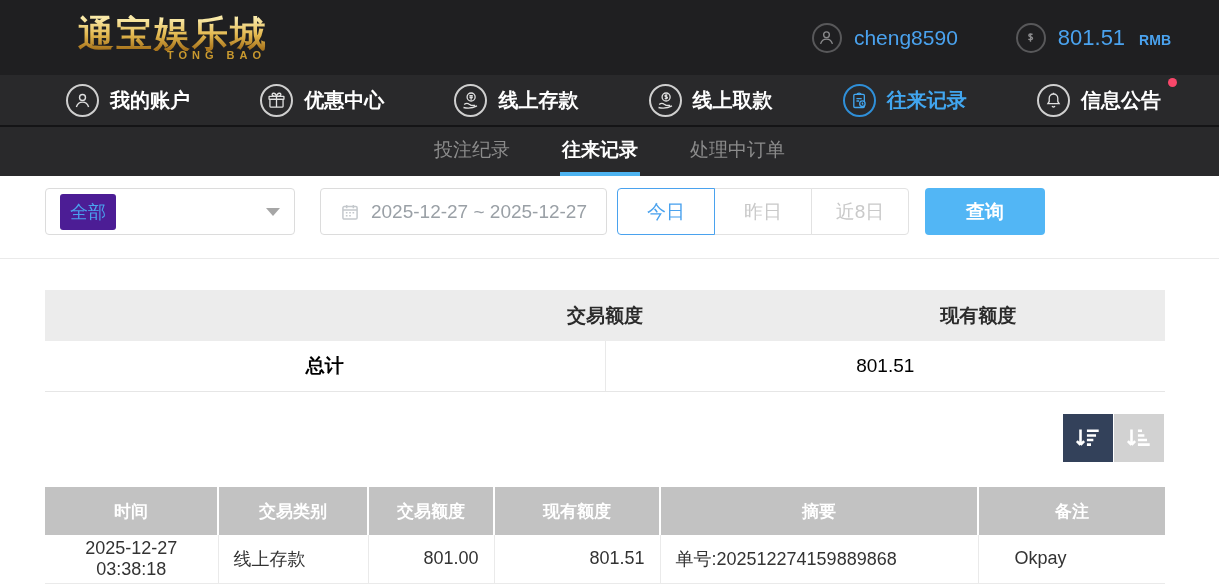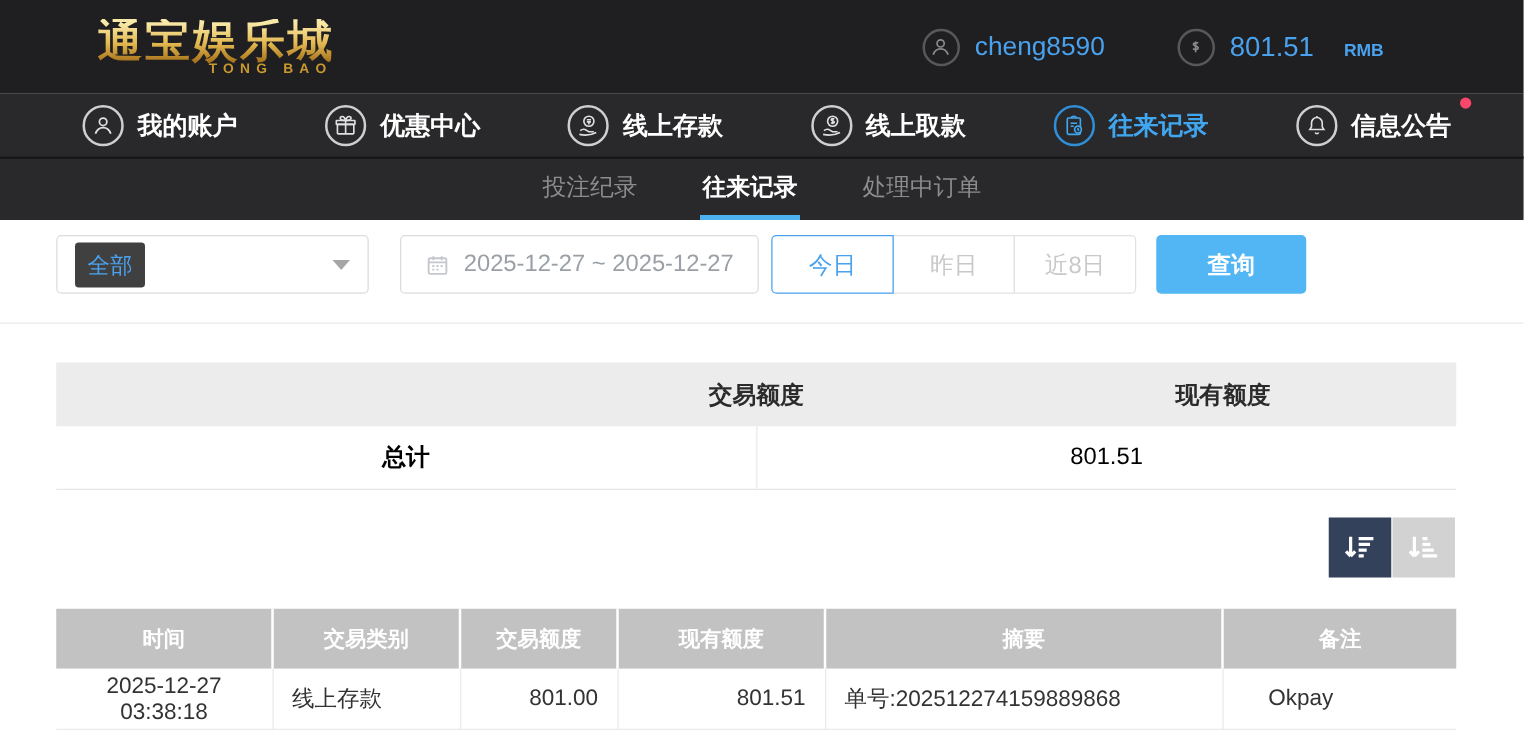--- a/index.html
+++ b/index.html
@@ -15,29 +15,29 @@
   .chip-inner { width:36px; height:36px; border-radius:50%; border:2px solid #f6eedd;
     background:radial-gradient(circle at 35% 30%,#eccf7c,#c2973a); color:#fff;
     font-weight:bold; font-size:14px; display:flex; align-items:center; justify-content:center; }
   .logo-text { margin-left:14px; position:relative; }
   .logo-title { font-family:"DejaVu Serif","Liberation Serif",serif; font-weight:bold;
     font-size:36px; letter-spacing:2px; line-height:1;
     background:linear-gradient(180deg,#f9e9a8 10%,#e3b84f 55%,#a8741d 95%);
     -webkit-background-clip:text; background-clip:text; color:transparent; }
   .logo-sub { text-align:right; color:#c9992f; font-size:11px; font-weight:bold;
     letter-spacing:5px; margin-top:-2px; padding-right:2px; }
-  .hdr-right { margin-left:auto; display:flex; align-items:center; gap:58px; padding-right:112px; }
+  .hdr-right { margin-left:auto; display:flex; align-items:center; gap:58px; padding-right:48px; }
   .hdr-block { display:flex; align-items:center; gap:12px; cursor:pointer; }
   .hdr-icon { width:30px; height:30px; border:2px solid #58585a; border-radius:50%;
     color:#8b8b8d; display:flex; align-items:center; justify-content:center; flex:0 0 auto; }
   .hdr-icon svg { width:19px; height:19px; }
   .blue { color:#4aa2ee; }
   .username { font-size:21px; }
   .balance { font-size:22px; }
-  .currency { font-size:14px; font-weight:bold; margin-left:12px; position:relative; top:2px; }
+  .currency { font-size:14px; font-weight:bold; margin-left:2px; position:relative; top:2px; }
 
   
   .nav { height:50px; background:#29292b; display:flex; align-items:center;
     justify-content:space-between; padding:0 58px 0 66px; }
   .nav-item { display:flex; align-items:center; gap:11px; color:#fff;
     font-size:20px; font-weight:bold; cursor:pointer; position:relative; }
   .nav-icon { width:33px; height:33px; border:2px solid #cfcfcf; border-radius:50%;
     color:#e0e0e0; display:flex; align-items:center; justify-content:center; flex:0 0 auto; }
   .nav-icon svg { width:21px; height:21px; }
   .nav-item.active { color:#41a6f0; }
@@ -49,21 +49,21 @@
   .tabbar { height:51px; background:#29292b; border-top:2px solid #141416;
     display:flex; justify-content:center; gap:48px; }
   .tab { display:flex; align-items:center; height:100%; font-size:19px; color:#8c8c8c;
     border-bottom:4px solid transparent; cursor:pointer; padding:0 2px; }
   .tab.active { color:#fff; font-weight:bold; border-bottom-color:#4db3f0; }
 
   
   .filters { margin:12px 45px 0; display:flex; align-items:center; }
   .select-box { width:250px; height:47px; border:1px solid #dcdcdc; border-radius:4px;
     display:flex; align-items:center; padding:0 14px; cursor:pointer; background:#fff; }
-  .select-chip { background:#404040; color:#4aa2ee; font-size:18px;
+  .select-chip { background:#4c1d95; color:#4aa2ee; font-size:18px;
     padding:6px 10px; border-radius:3px; }
   .caret { margin-left:auto; width:0; height:0; border-left:7px solid transparent;
     border-right:7px solid transparent; border-top:8px solid #a6a6a6; }
   .date-box { width:287px; height:47px; margin-left:25px; border:1px solid #dcdcdc;
     border-radius:4px; display:flex; align-items:center; justify-content:center;
     gap:11px; color:#9aa0a6; font-size:19px; cursor:pointer; background:#fff; }
   .date-box svg { width:20px; height:20px; color:#c4c8cc; }
   .quick-group { display:flex; margin-left:10px; }
   .quick-btn { width:98px; height:47px; border:1px solid #e2e2e2; background:#fff;
     display:flex; align-items:center; justify-content:center; font-size:19px;

